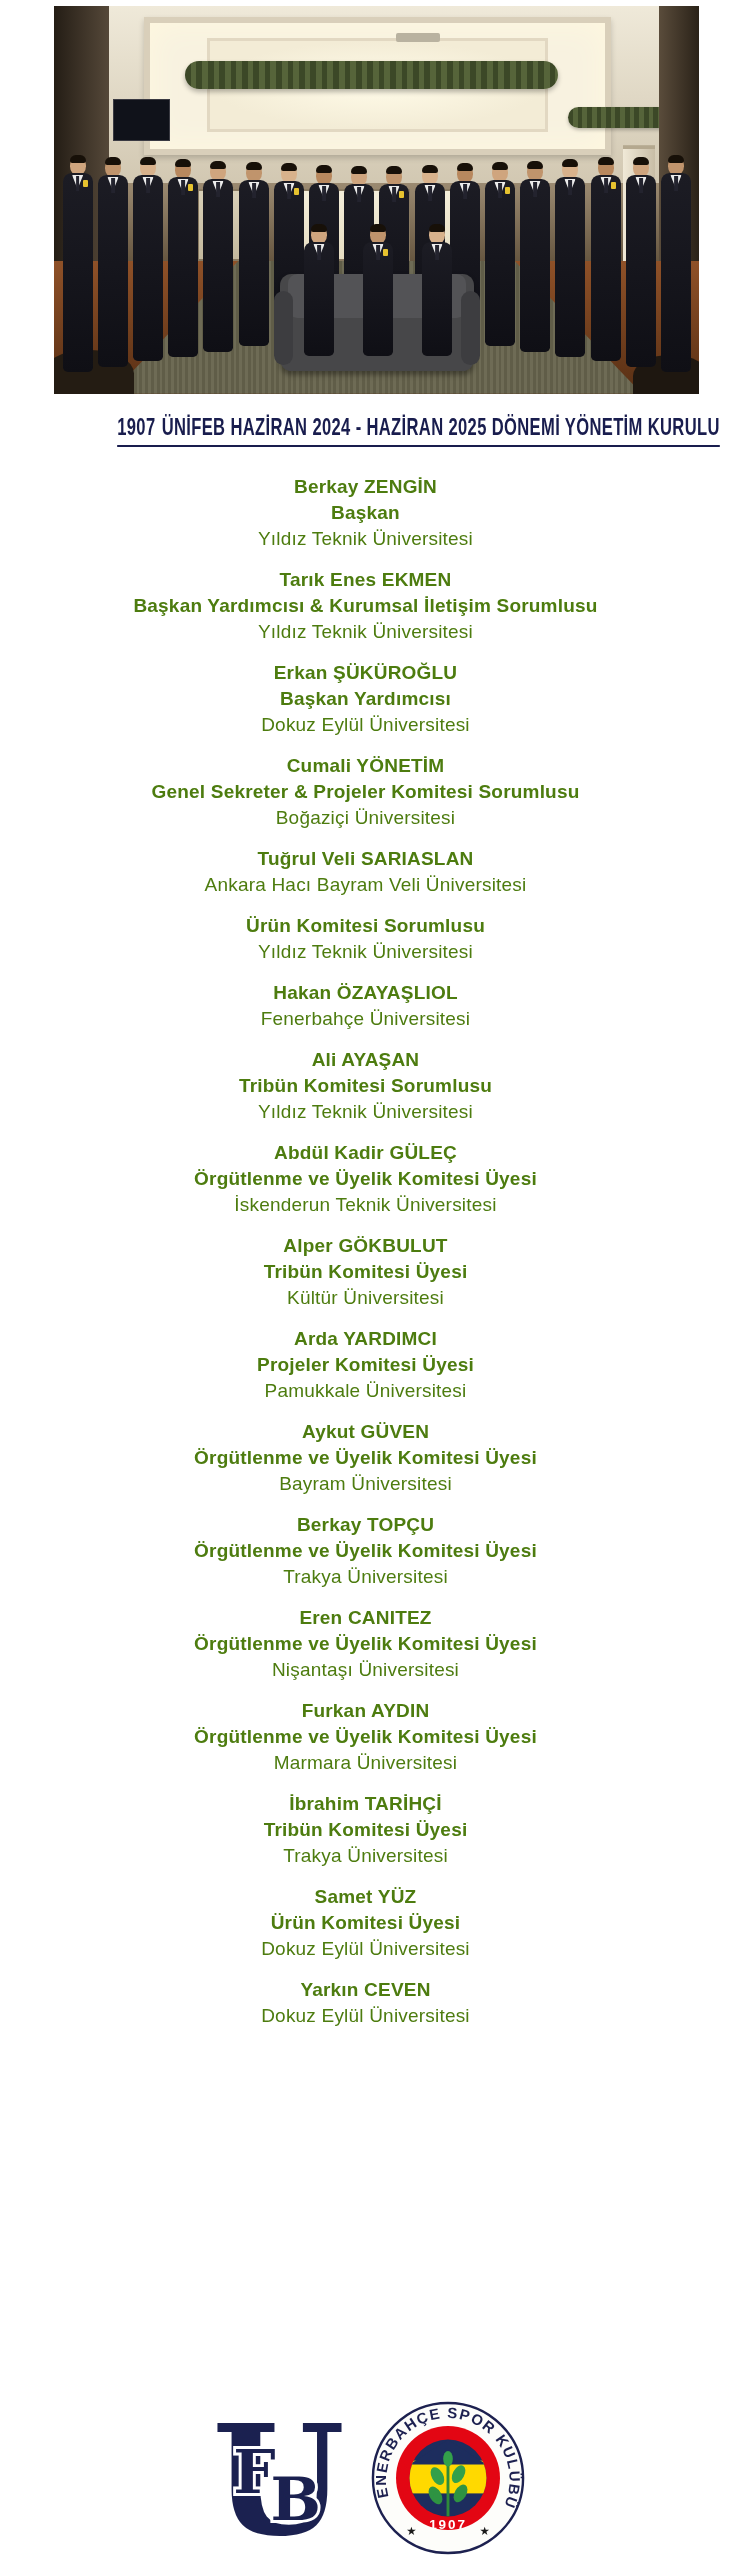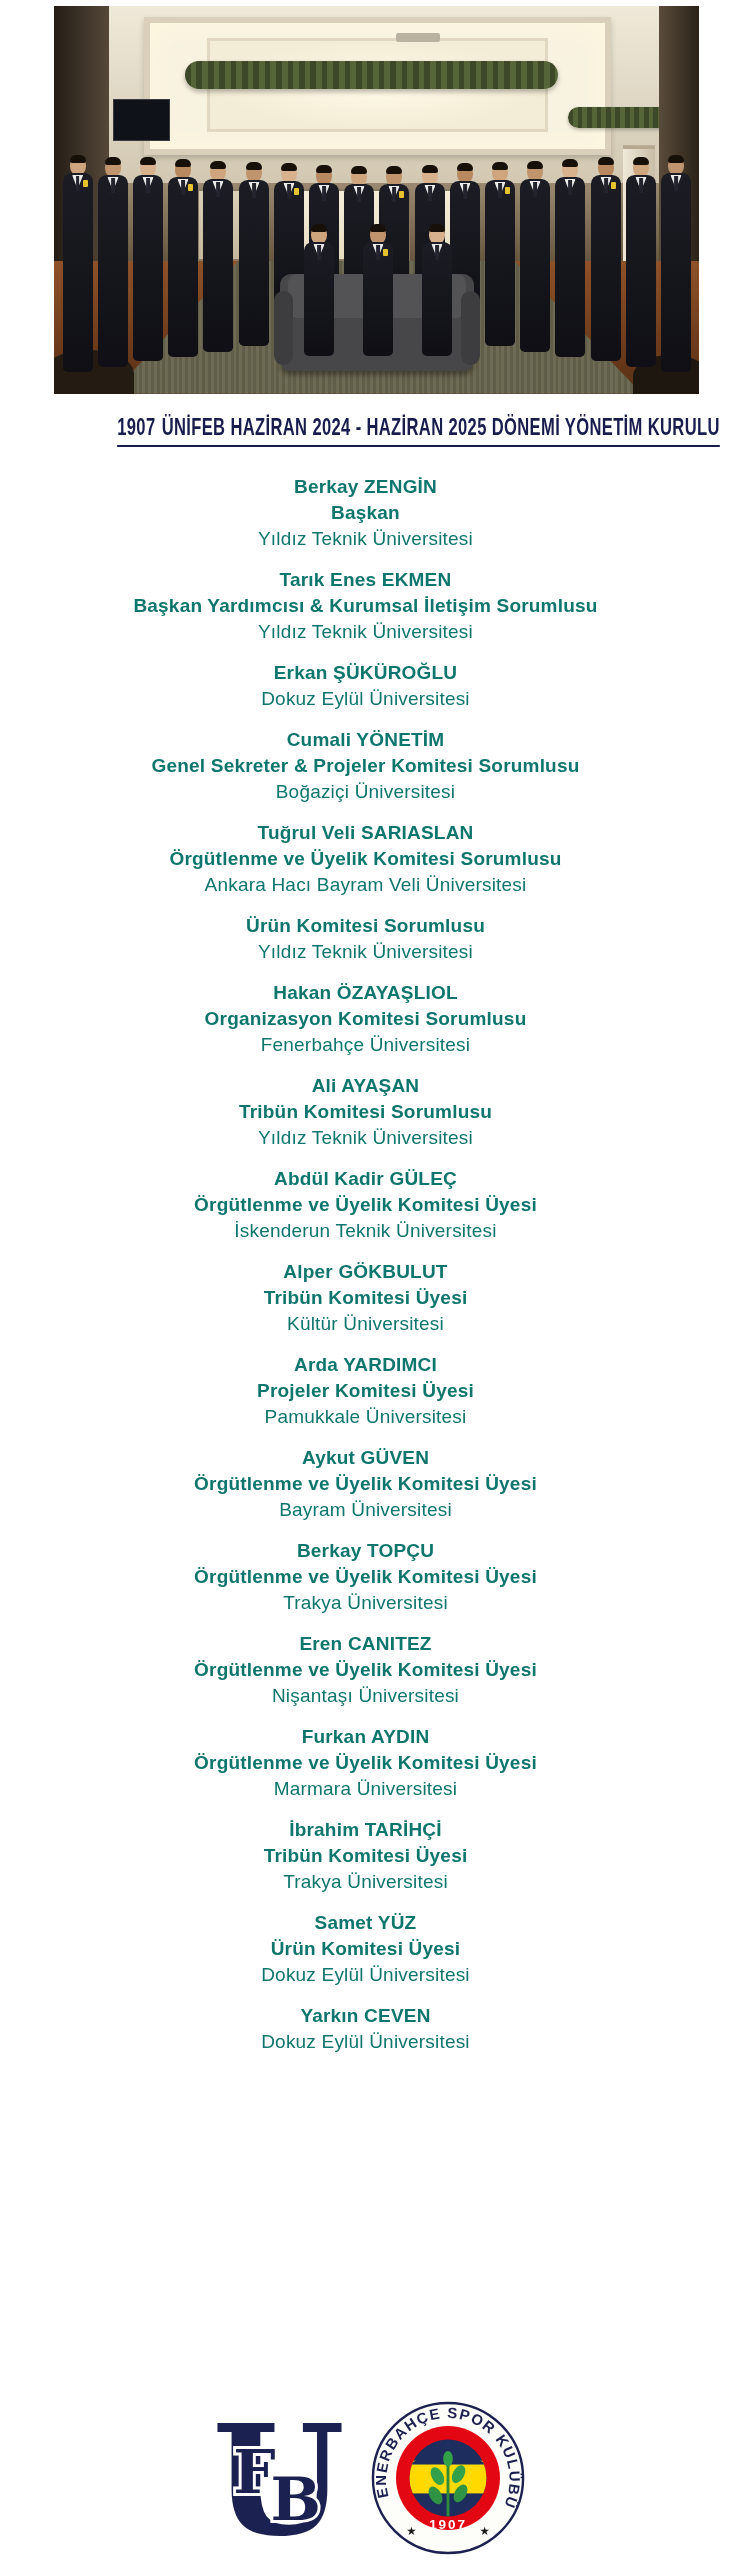--- a/index.html
+++ b/index.html
@@ -37,21 +37,21 @@
   .sofa-back{position:absolute;top:0;left:7.6px;right:7.6px;height:44px;background:#535356;border-radius:9.5px;}
   .sofa-arm-l{position:absolute;left:-5.7px;top:17px;width:19px;height:74px;background:#3d3d40;border-radius:9.5px;}
   .sofa-arm-r{position:absolute;right:-5.7px;top:17px;width:19px;height:74px;background:#3d3d40;border-radius:9.5px;}
 
   
   .title-wrap{margin-top:20px;text-align:center;}
   .title-inner{display:inline-block;transform:scaleX(0.72);transform-origin:50% 50%;border-bottom:2.9px solid #191d4e;padding-bottom:4.8px;white-space:nowrap;color:#191d4e;font-weight:bold;font-size:23px;letter-spacing:0.5px;}
   .title-year{margin-right:8.6px;}
 
   
-  .members{margin-top:27px;text-align:center;color:#0f766e;}
+  .members{margin-top:27px;text-align:center;color:#4d7c0f;}
   .member{margin-bottom:15px;line-height:26px;font-size:19px;letter-spacing:0.2px;}
   .m-name,.m-role{font-weight:bold;}
 
   
   .logos{position:absolute;left:0;right:0;top:2401px;display:flex;justify-content:center;align-items:center;gap:21px;}
 </style>
 </head>
 <body>
 
 <div class="page">
@@ -297,45 +297,44 @@
     </div>
 
     <div class="member">
       <div class="m-name">Tarık Enes EKMEN</div>
       <div class="m-role">Başkan Yardımcısı &amp; Kurumsal İletişim Sorumlusu</div>
       <div class="m-uni">Yıldız Teknik Üniversitesi</div>
     </div>
 
     <div class="member">
       <div class="m-name">Erkan ŞÜKÜROĞLU</div>
+      <div class="m-role">Başkan Yardımcısı</div>
       <div class="m-uni">Dokuz Eylül Üniversitesi</div>
     </div>
 
 
     <div class="member">
       <div class="m-name">Cumali YÖNETİM</div>
       <div class="m-role">Genel Sekreter &amp; Projeler Komitesi Sorumlusu</div>
       <div class="m-uni">Boğaziçi Üniversitesi</div>
     </div>
 
     <div class="member">
       <div class="m-name">Tuğrul Veli SARIASLAN</div>
-      <div class="m-role">Örgütlenme ve Üyelik Komitesi Sorumlusu</div>
       <div class="m-uni">Ankara Hacı Bayram Veli Üniversitesi</div>
     </div>
 
 
     <div class="member">
       <div class="m-role">Ürün Komitesi Sorumlusu</div>
       <div class="m-uni">Yıldız Teknik Üniversitesi</div>
     </div>
 
     <div class="member">
       <div class="m-name">Hakan ÖZAYAŞLIOL</div>
-      <div class="m-role">Organizasyon Komitesi Sorumlusu</div>
       <div class="m-uni">Fenerbahçe Üniversitesi</div>
     </div>
 
     <div class="member">
       <div class="m-name">Ali AYAŞAN</div>
       <div class="m-role">Tribün Komitesi Sorumlusu</div>
       <div class="m-uni">Yıldız Teknik Üniversitesi</div>
     </div>
 
     <div class="member">

